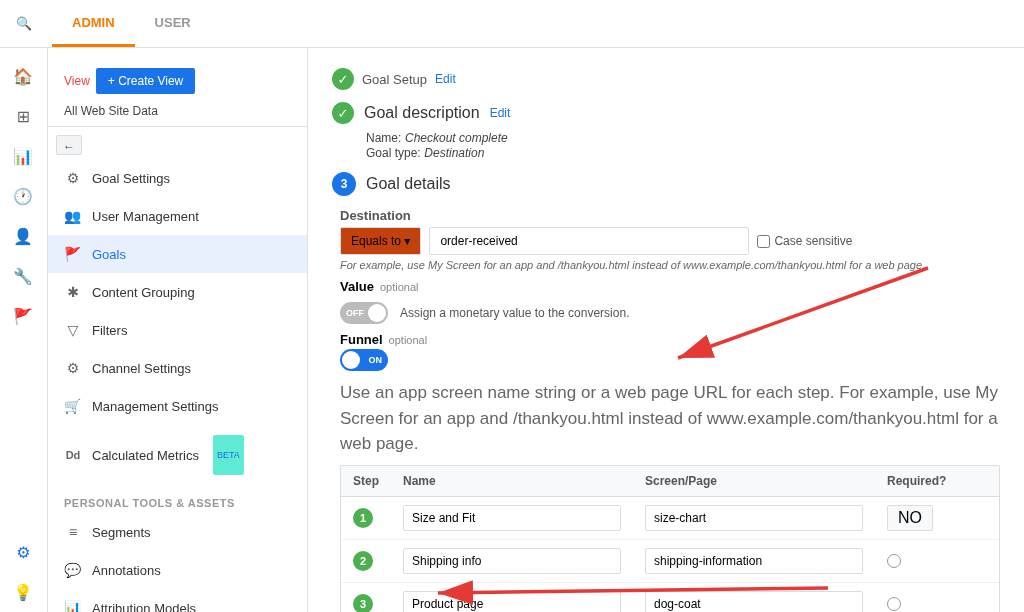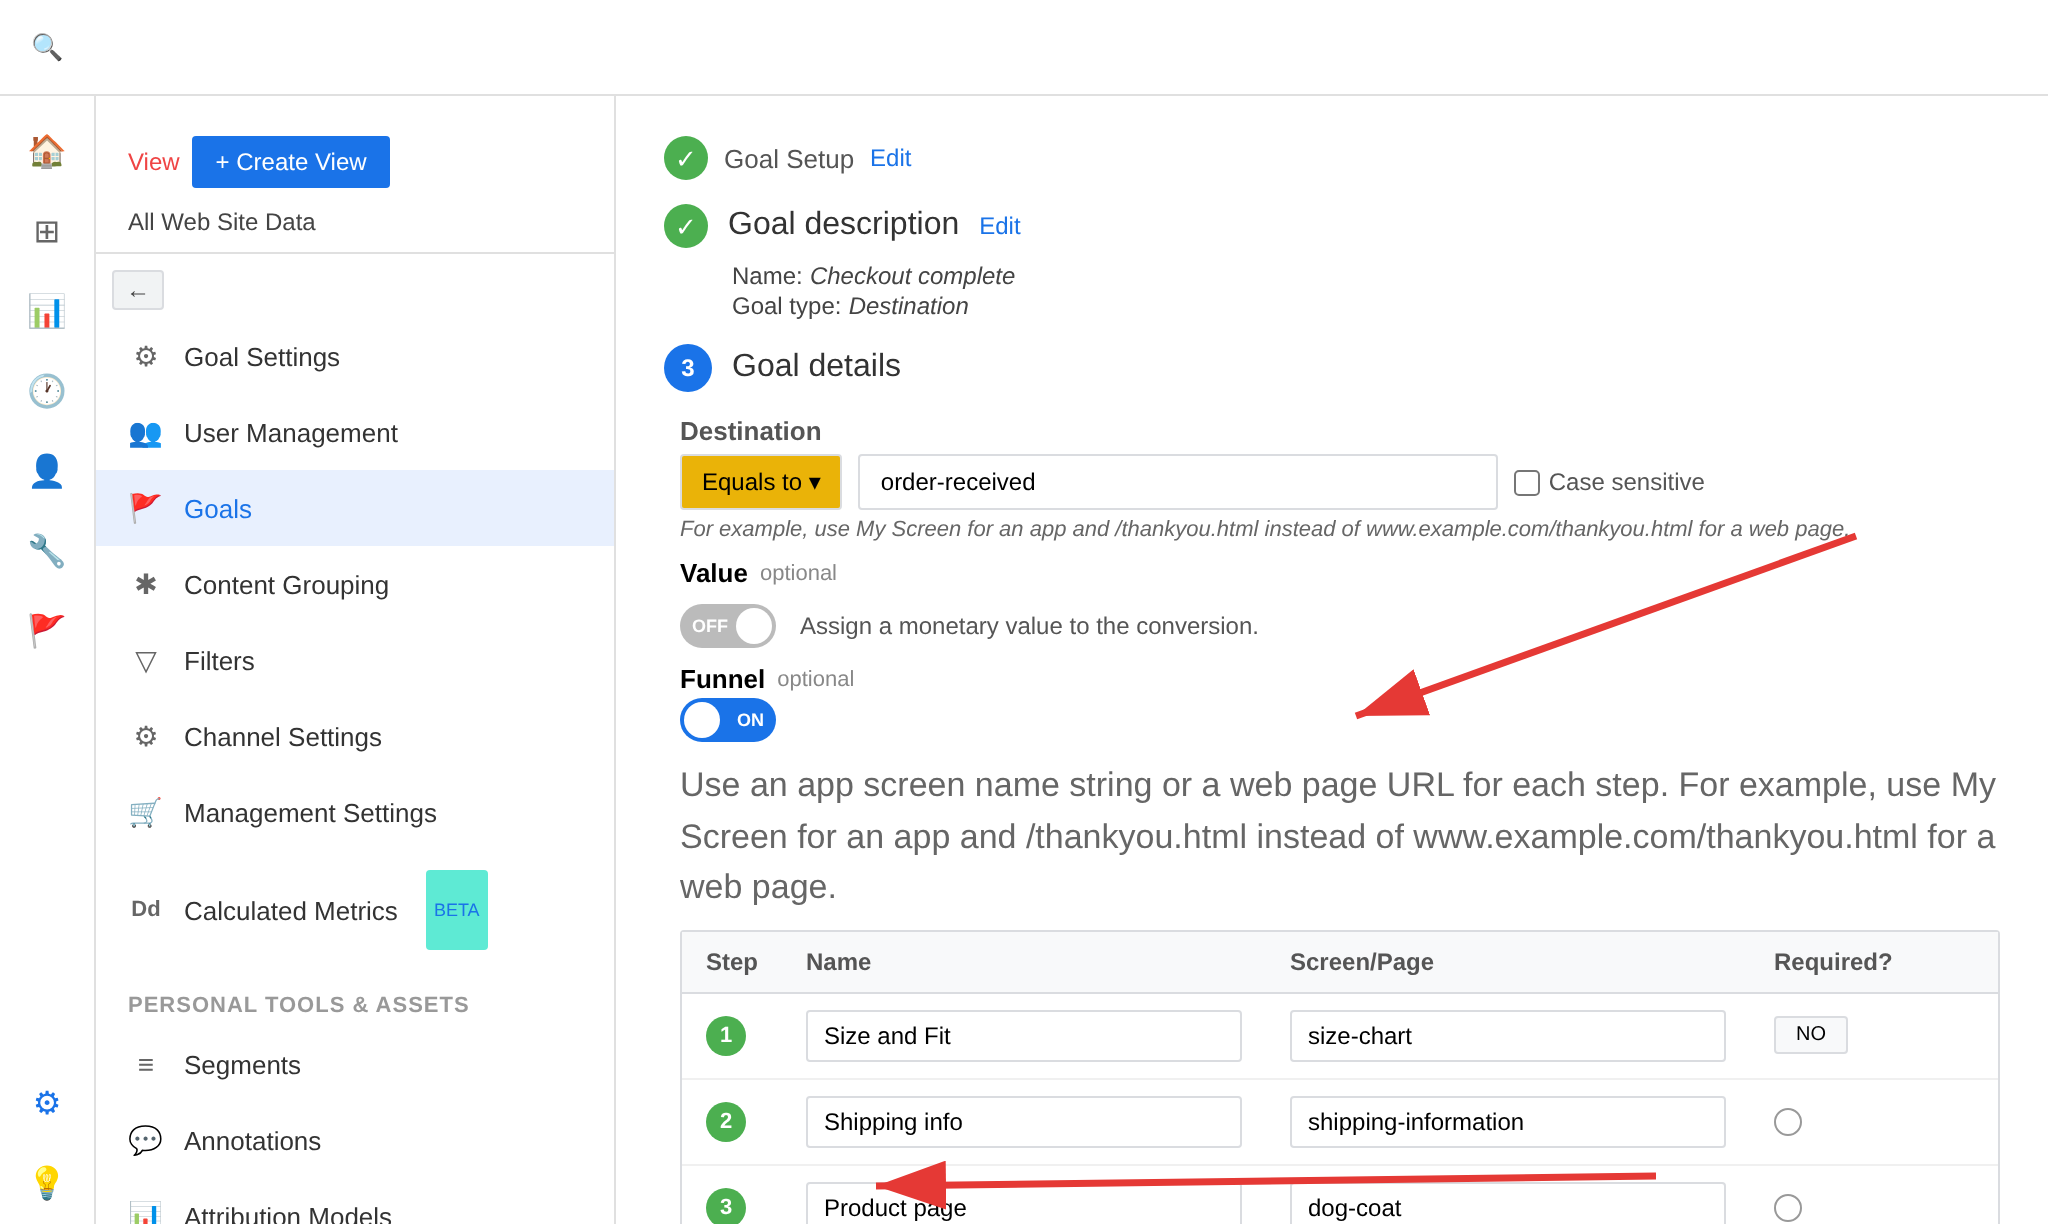--- a/index.html
+++ b/index.html
@@ -53,58 +53,62 @@
     .section-header { display: flex; align-items: center; gap: 10px; margin: 12px 0 6px; }
     .step-circle { width: 24px; height: 24px; border-radius: 50%; background: #4caf50; color: #fff; display: flex; align-items: center; justify-content: center; font-size: 12px; font-weight: bold; flex-shrink: 0; }
     .step-circle.blue { background: #1a73e8; }
     .section-title { font-size: 16px; font-weight: normal; color: #333; }
 
     .field-label { font-size: 12px; color: #555; margin: 8px 0 4px; }
     .field-label.bold { font-weight: bold; font-size: 13px; margin-top: 12px; }
 
     
     .destination-row { display: flex; align-items: center; gap: 8px; margin-bottom: 4px; }
-    .dropdown-btn { border: 1px solid #dadce0; background: #eab308; padding: 6px 10px; border-radius: 2px; font-size: 12px; cursor: pointer; display: flex; align-items: center; gap: 4px; white-space: nowrap; }
+    .dropdown-btn { border: 1px solid #dadce0; background: #c2410c; padding: 6px 10px; border-radius: 2px; font-size: 12px; cursor: pointer; display: flex; align-items: center; gap: 4px; white-space: nowrap; }
     .destination-input { border: 1px solid #dadce0; padding: 6px 10px; border-radius: 2px; font-size: 12px; width: 320px; }
     .case-sensitive-row { display: flex; align-items: center; gap: 4px; font-size: 12px; color: #555; }
     .hint-text { font-size: 11px; color: #666; margin: 4px 0 8px; font-style: italic; }
 
     
     .value-row { display: flex; align-items: center; gap: 12px; margin: 8px 0; }
     .value-text { font-size: 12px; color: #555; }
     .funnel-hint { font-size: 17px; color: #666; margin: 0 0 8px; line-height: 1.5; }
 
     
     .funnel-table { border: 1px solid #dadce0; border-radius: 2px; margin: 8px 0; width: 100%; max-width: 700px; }
     .funnel-table-header { display: grid; grid-template-columns: 50px 1fr 1fr 100px; background: #f8f9fa; padding: 8px 12px; font-size: 12px; font-weight: bold; color: #555; border-bottom: 1px solid #dadce0; }
     .funnel-row { display: grid; grid-template-columns: 50px 1fr 1fr 100px; padding: 8px 12px; align-items: center; border-bottom: 1px solid #f0f0f0; }
     .funnel-row:last-child { border-bottom: none; }
     .step-num-circle { width: 20px; height: 20px; border-radius: 50%; background: #4caf50; color: #fff; display: flex; align-items: center; justify-content: center; font-size: 11px; font-weight: bold; }
     .funnel-input { border: 1px solid #dadce0; padding: 5px 8px; border-radius: 2px; font-size: 12px; width: 90%; }
     .required-cell { display: flex; align-items: center; gap: 6px; }
-    .no-btn { border: 1px solid #dadce0; background: #f8f9fa; padding: 3px 10px; border-radius: 2px; font-size: 10px; cursor: pointer; }
+    .no-btn { border: 1px solid #dadce0; background: #f8f9fa; padding: 3px 10px; border-radius: 2px; font-size: 16px; cursor: pointer; }
     .radio-circle { width: 14px; height: 14px; border: 1px solid #999; border-radius: 50%; display: inline-block; }
 
     
     .toggle-container-off { position: relative; display: inline-flex; align-items: center; width: 48px; height: 22px; background: #bbb; border-radius: 11px; cursor: pointer; }
     .toggle-container-off::after { content: 'OFF'; position: absolute; left: 6px; color: #fff; font-size: 9px; font-weight: bold; }
     .toggle-container-off .knob { position: absolute; right: 2px; width: 18px; height: 18px; background: #fff; border-radius: 50%; }
 
     .toggle-container-on { position: relative; display: inline-flex; align-items: center; width: 48px; height: 22px; background: #1a73e8; border-radius: 11px; cursor: pointer; }
     .toggle-container-on::after { content: 'ON'; position: absolute; right: 6px; color: #fff; font-size: 9px; font-weight: bold; }
     .toggle-container-on .knob { position: absolute; left: 2px; width: 18px; height: 18px; background: #fff; border-radius: 50%; }
 
     .goal-setup-row { display: flex; align-items: center; gap: 8px; margin-bottom: 8px; }
     .check-circle { width: 22px; height: 22px; border-radius: 50%; background: #4caf50; color: #fff; display: flex; align-items: center; justify-content: center; font-size: 13px; }
   </style>
 </head>
 <body>
 
 <div class="top-bar">
   <div class="top-bar-search">🔍</div>
+  <div class="top-bar-tabs">
+    <div class="top-bar-tab active">ADMIN</div>
+    <div class="top-bar-tab">USER</div>
+  </div>
 </div>
 
 <div class="side-icons">
   <div class="side-icon">🏠</div>
   <div class="side-icon">⊞</div>
   <div class="side-icon">📊</div>
   <div class="side-icon">🕐</div>
   <div class="side-icon">👤</div>
   <div class="side-icon">🔧</div>
   <div class="side-icon active">🚩</div>

